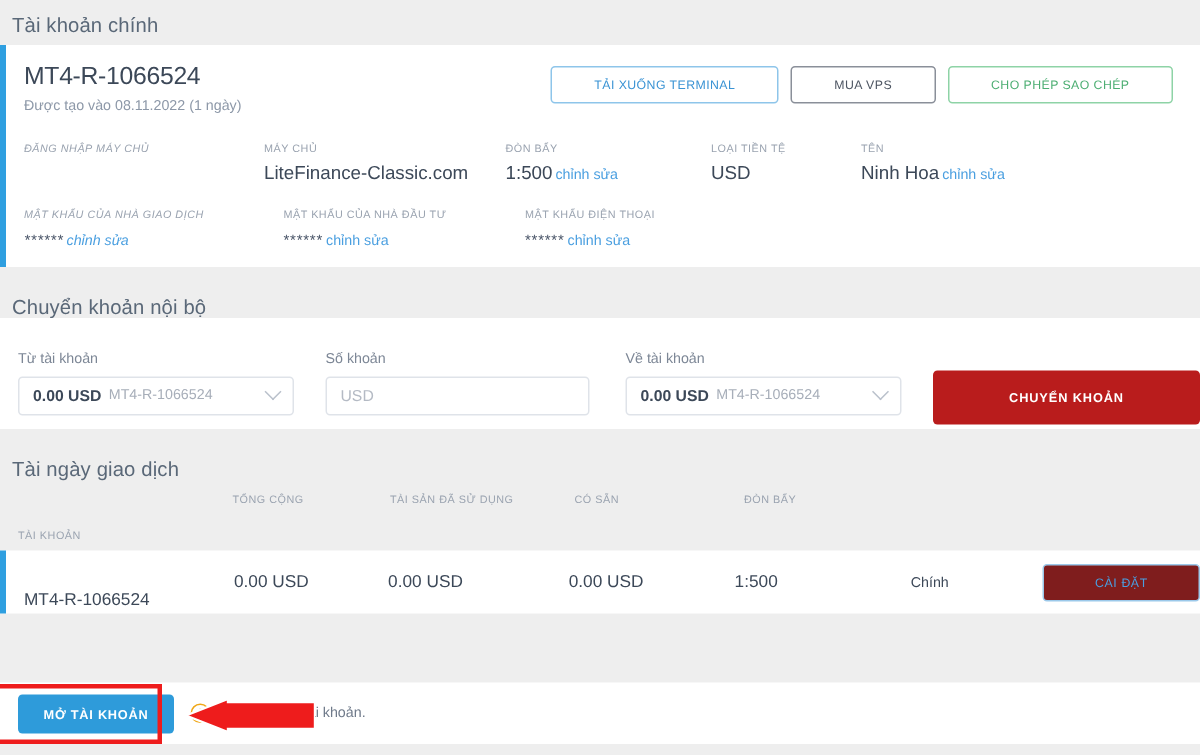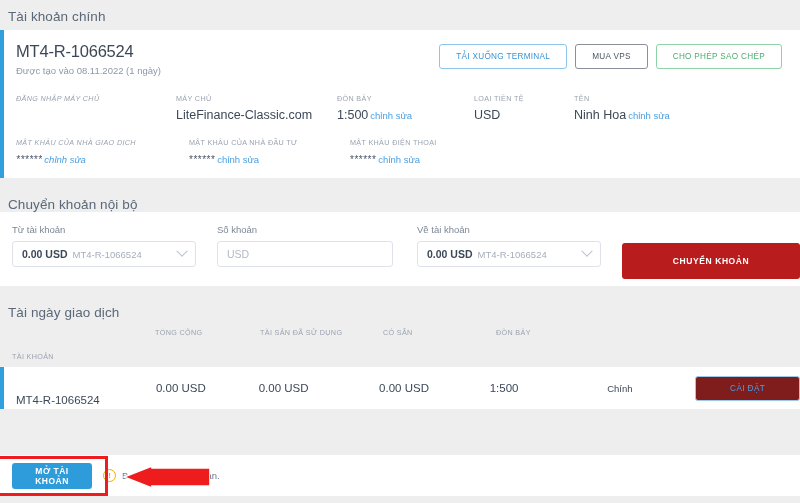--- a/index.html
+++ b/index.html
@@ -56,21 +56,21 @@
   .top-buttons {
     position: absolute;
     top: 14px;
     right: 18px;
     display: flex;
     gap: 8px;
   }
   .btn-outline {
     font-size: 8.2px;
     letter-spacing: 0.3px;
-    padding: 7px 16px;
+    padding: 7px 28px;
     border-radius: 3px;
     background: #fff;
     cursor: pointer;
     white-space: nowrap;
   }
   .btn-blue-outline { border: 1px solid #8ec5ea; color: #3a93d4; }
   .btn-gray-outline { border: 1px solid #8a8f99; color: #4d5562; }
   .btn-green-outline { border: 1px solid #8ed3a6; color: #4cae72; }
 
   .field-row {
@@ -112,21 +112,21 @@
   .c4 { width: 100px; }
   .c5 { width: 150px; }
 
   
   #transfer-section { margin-top: 10px; }
   #transfer-card {
     height: 74px;
     padding: 12px 14px 0 12px;
     box-sizing: border-box;
     display: flex;
-    align-items: flex-start;
+    align-items: center;
   }
   .form-group { margin-right: 17px; }
   .form-label {
     font-size: 9.5px;
     color: #7d8796;
     margin-bottom: 6px;
   }
   .select-box, .text-input {
     height: 26px;
     border: 1px solid #dfe3e9;
@@ -219,21 +219,21 @@
   #open-account-button {
     margin-left: 12px;
     background: #2e9bda;
     color: #fff;
     border: none;
     border-radius: 3px;
     font-size: 8.5px;
     font-weight: bold;
     letter-spacing: 0.5px;
     height: 26px;
-    width: 80px;
+    width: 104px;
     cursor: pointer;
     font-family: "Liberation Sans", sans-serif;
   }
   #warn-icon {
     margin-left: 11px;
     width: 11px; height: 11px;
     border: 1.4px solid #f0a818;
     border-radius: 50%;
     color: #f0a818;
     font-size: 8px;

